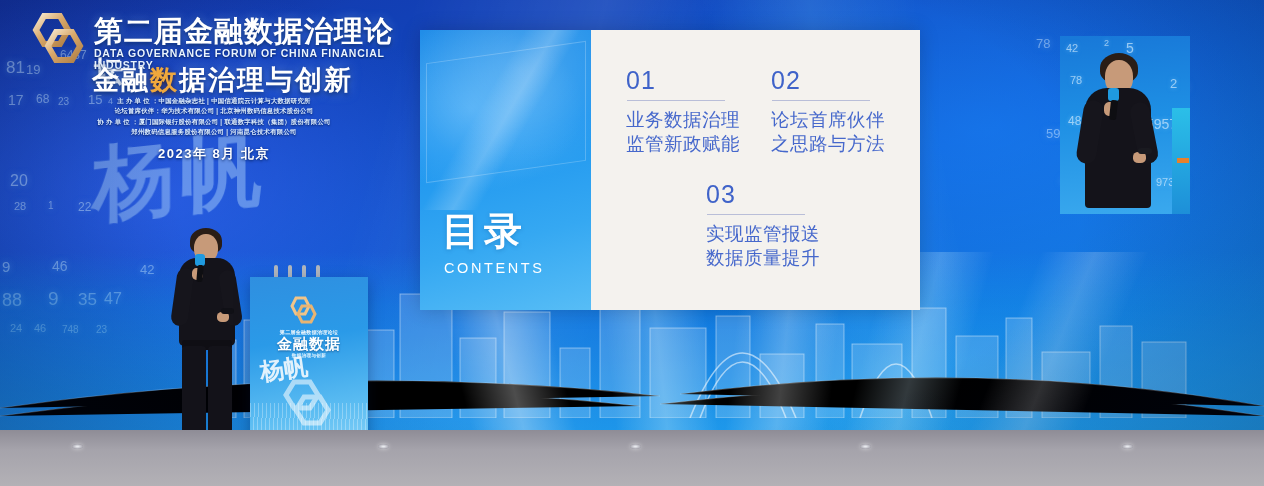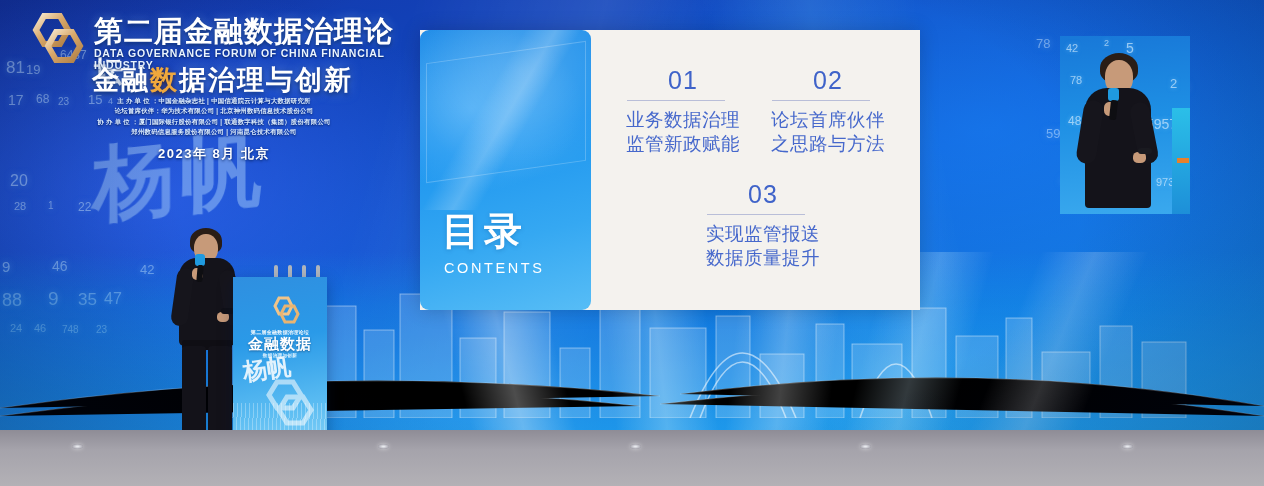--- a/index.html
+++ b/index.html
@@ -104,21 +104,20 @@
     position:absolute; left:420px; top:30px; width:500px; height:280px;
     background:#f4f2ee; overflow:hidden;
     box-shadow:0 0 18px rgba(0,0,0,.18);
   }
   .slide-left {
     position:absolute; left:0; top:0; width:171px; height:100%;
     background:
       radial-gradient(ellipse 160px 120px at 30% 28%, rgba(120,200,255,.5), transparent 70%),
       linear-gradient(165deg,#1f8ce8 0%,#1f96ef 40%,#35a8f2 72%,#57bdf6 100%);
     overflow:hidden;
-    border-radius:9px;
   }
   .slide-left .glow {
     position:absolute; left:-10px; top:-20px; width:200px; height:200px;
     background:
       linear-gradient(120deg, transparent 40%, rgba(255,255,255,.22) 50%, transparent 58%),
       radial-gradient(circle at 55% 30%, rgba(255,255,255,.20), transparent 62%);
   }
   .slide-left .wire {
     position:absolute; left:6px; top:22px; width:160px; height:120px;
     border:1px solid rgba(255,255,255,.22);
@@ -128,21 +127,21 @@
     position:absolute; left:22px; top:182px;
     font-size:38px; font-weight:700; color:#fff; letter-spacing:4px;
     font-family:"DejaVu Sans", sans-serif; line-height:1;
     text-shadow:0 1px 4px rgba(0,60,120,.25);
   }
   .contents-en {
     position:absolute; left:24px; top:230px;
     font-size:14.5px; font-weight:400; color:#fff; letter-spacing:2.6px;
   }
 
-  .toc-item { position:absolute;text-align:center; }
+  .toc-item { position:absolute; }
   .toc-num {
     font-size:25px; font-weight:400; color:#3f63c9; letter-spacing:1px;
     font-family:"Liberation Sans", sans-serif; line-height:1;
   }
   .toc-rule { width:98px; height:1px; background:#b9bed8; margin:7px 0 7px 1px; }
   .toc-txt {
     font-size:18.5px; color:#4668cc; line-height:1.28; font-weight:400;
     font-family:"DejaVu Sans", sans-serif; letter-spacing:.5px; white-space:nowrap;
   }
   .toc-hl {
@@ -165,21 +164,21 @@
   .person { position:absolute; }
   .p-head { position:absolute; border-radius:48% 48% 44% 44%; background:#c79a79; }
   .p-hair { position:absolute; background:#2a1d16; }
   .p-body { position:absolute; background:#14131a; }
   .p-arm  { position:absolute; background:#16151c; }
   .p-hand { position:absolute; background:#c79a79; border-radius:40%; }
   .p-mic  { position:absolute; background:#1f9ae0; border-radius:3px; }
   .p-mic-h{ position:absolute; background:#0e0e12; border-radius:2px; }
 
   .podium {
-    position:absolute; left:233px; top:277px; width:94px; height:182px;
+    position:absolute; left:250px; top:277px; width:118px; height:182px;
     background:linear-gradient(170deg,#2f8fe0 0%,#2a9ae8 35%,#5cbdf2 72%,#8fd6f8 100%);
     box-shadow:0 5px 14px rgba(0,20,60,.35);
     overflow:hidden;
   }
   .podium .p-logo { position:absolute; left:34px; top:18px; width:38px; height:30px; }
   .podium .p-t1 {
     position:absolute; left:0; top:52px; width:100%; text-align:center;
     font-size:5px; color:#fff; font-weight:700; letter-spacing:.3px; opacity:.95;
   }
   .podium .p-t2 {

